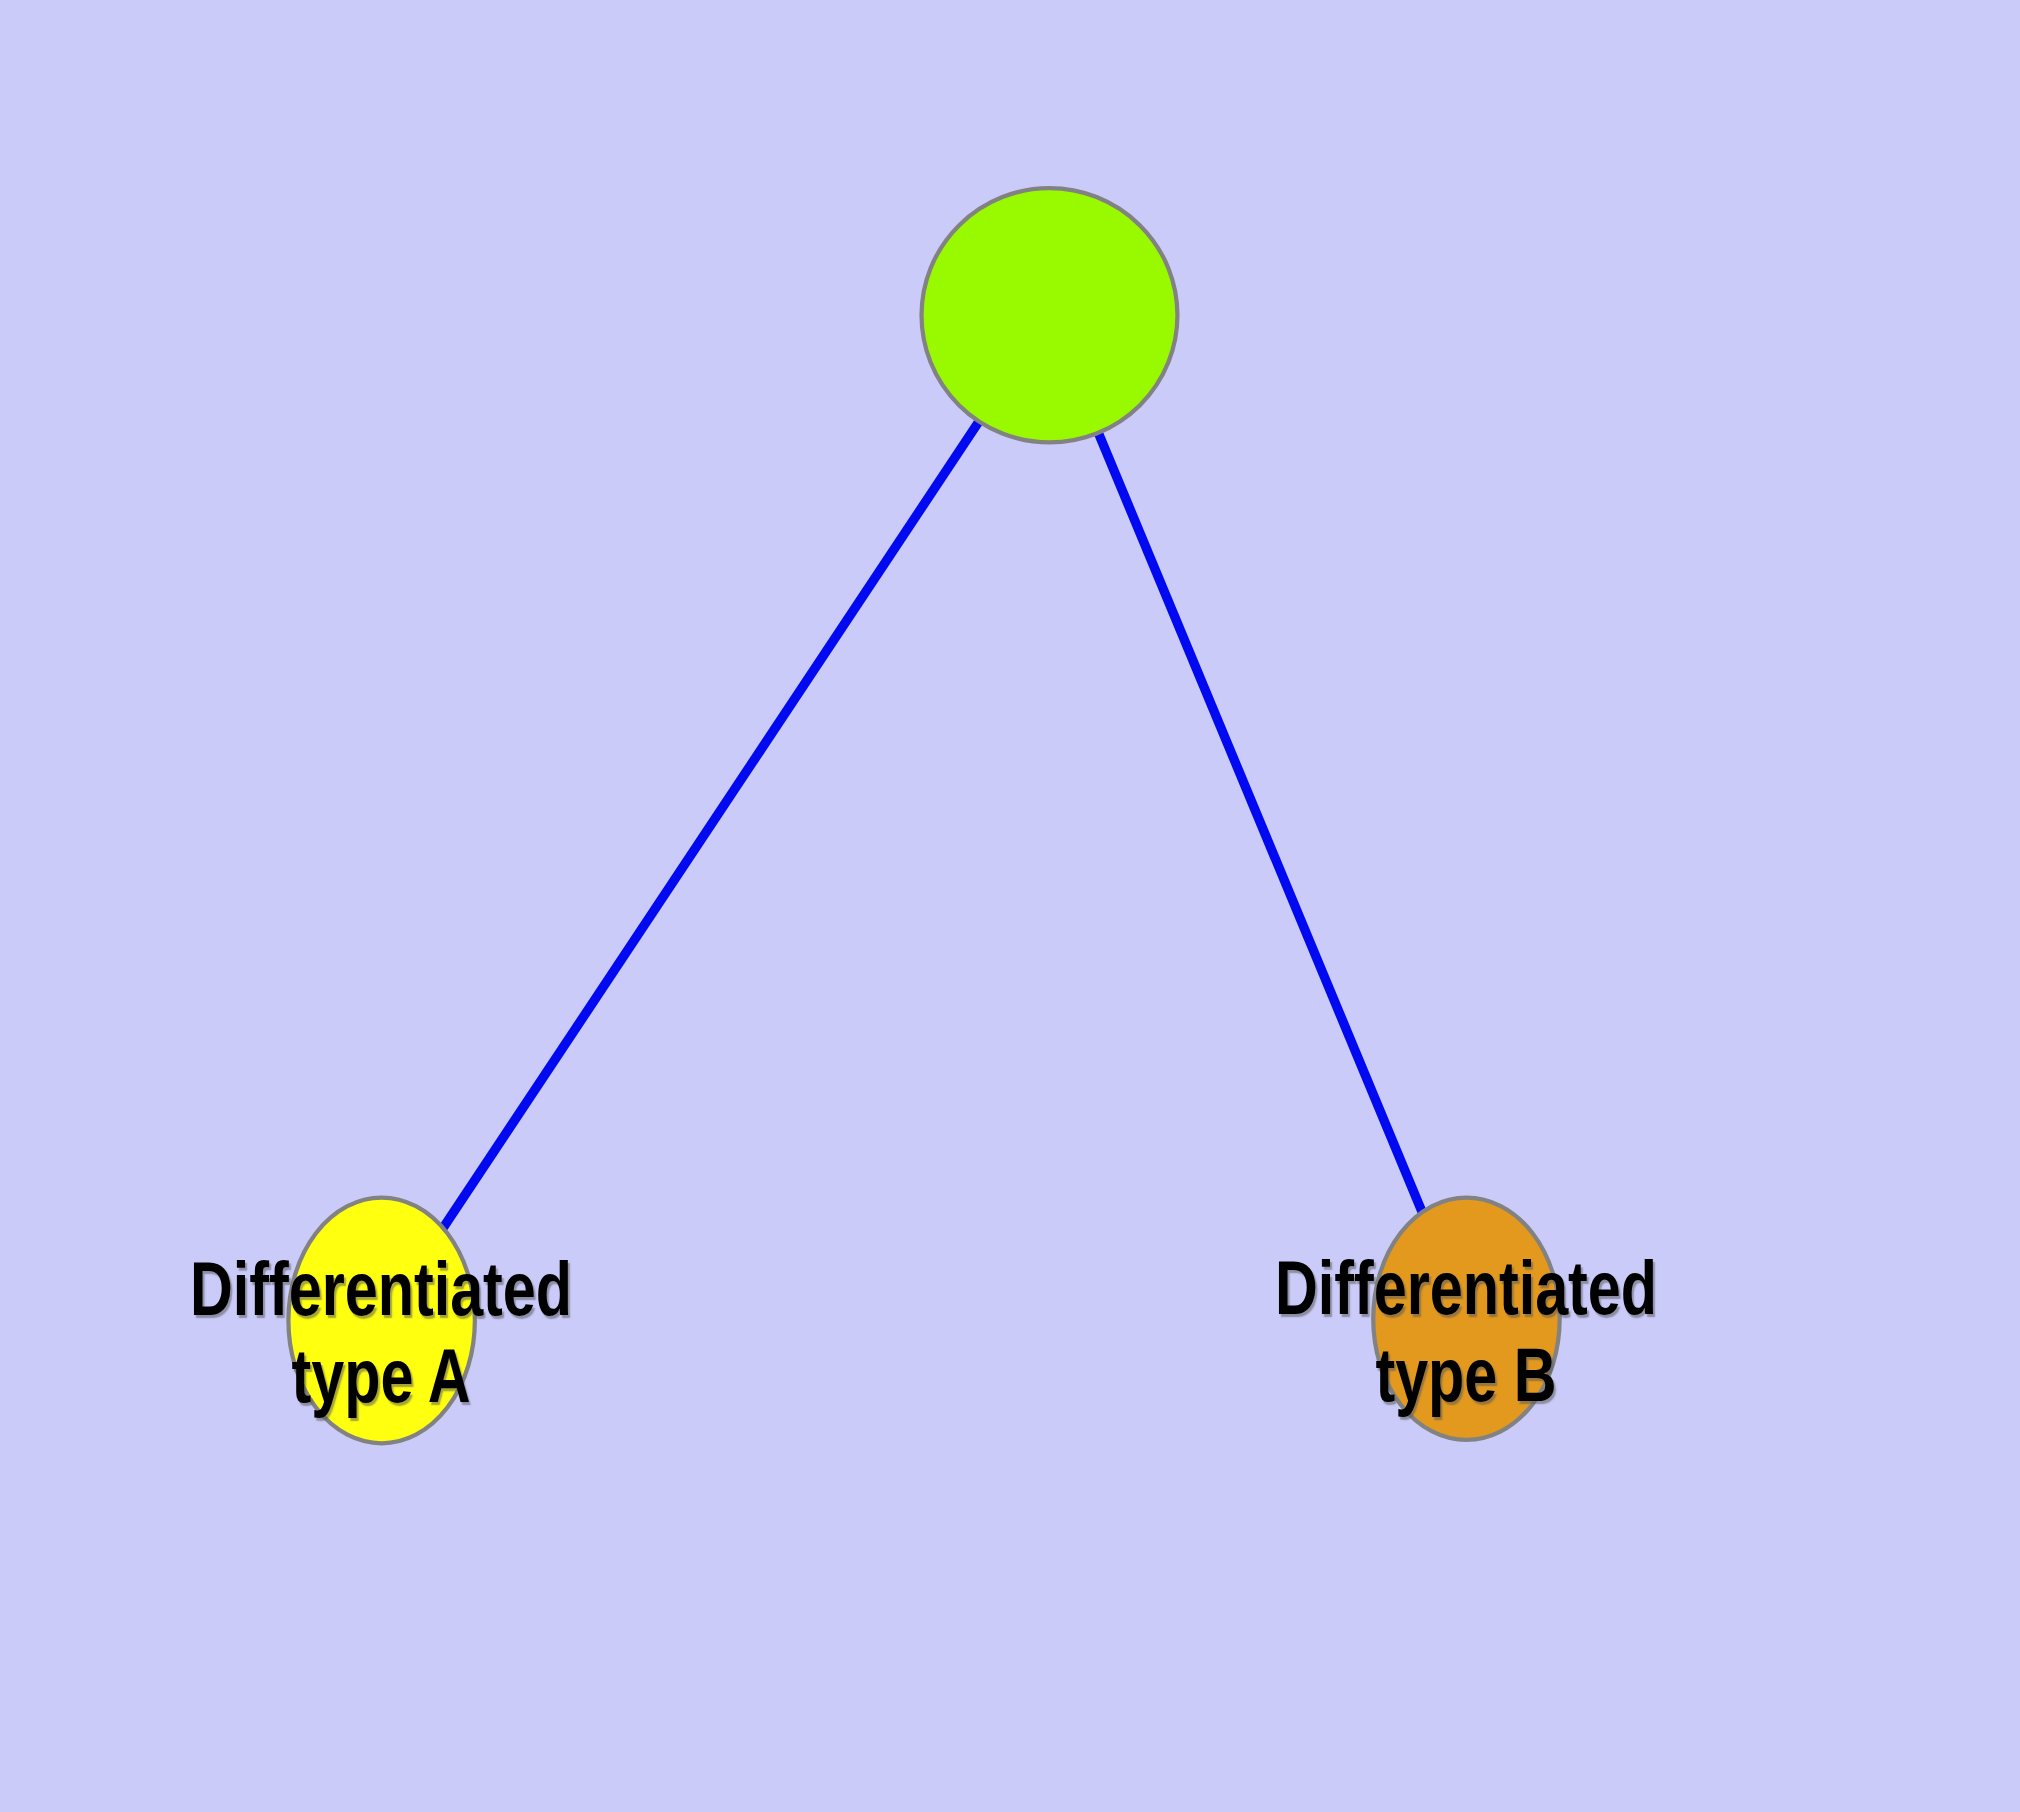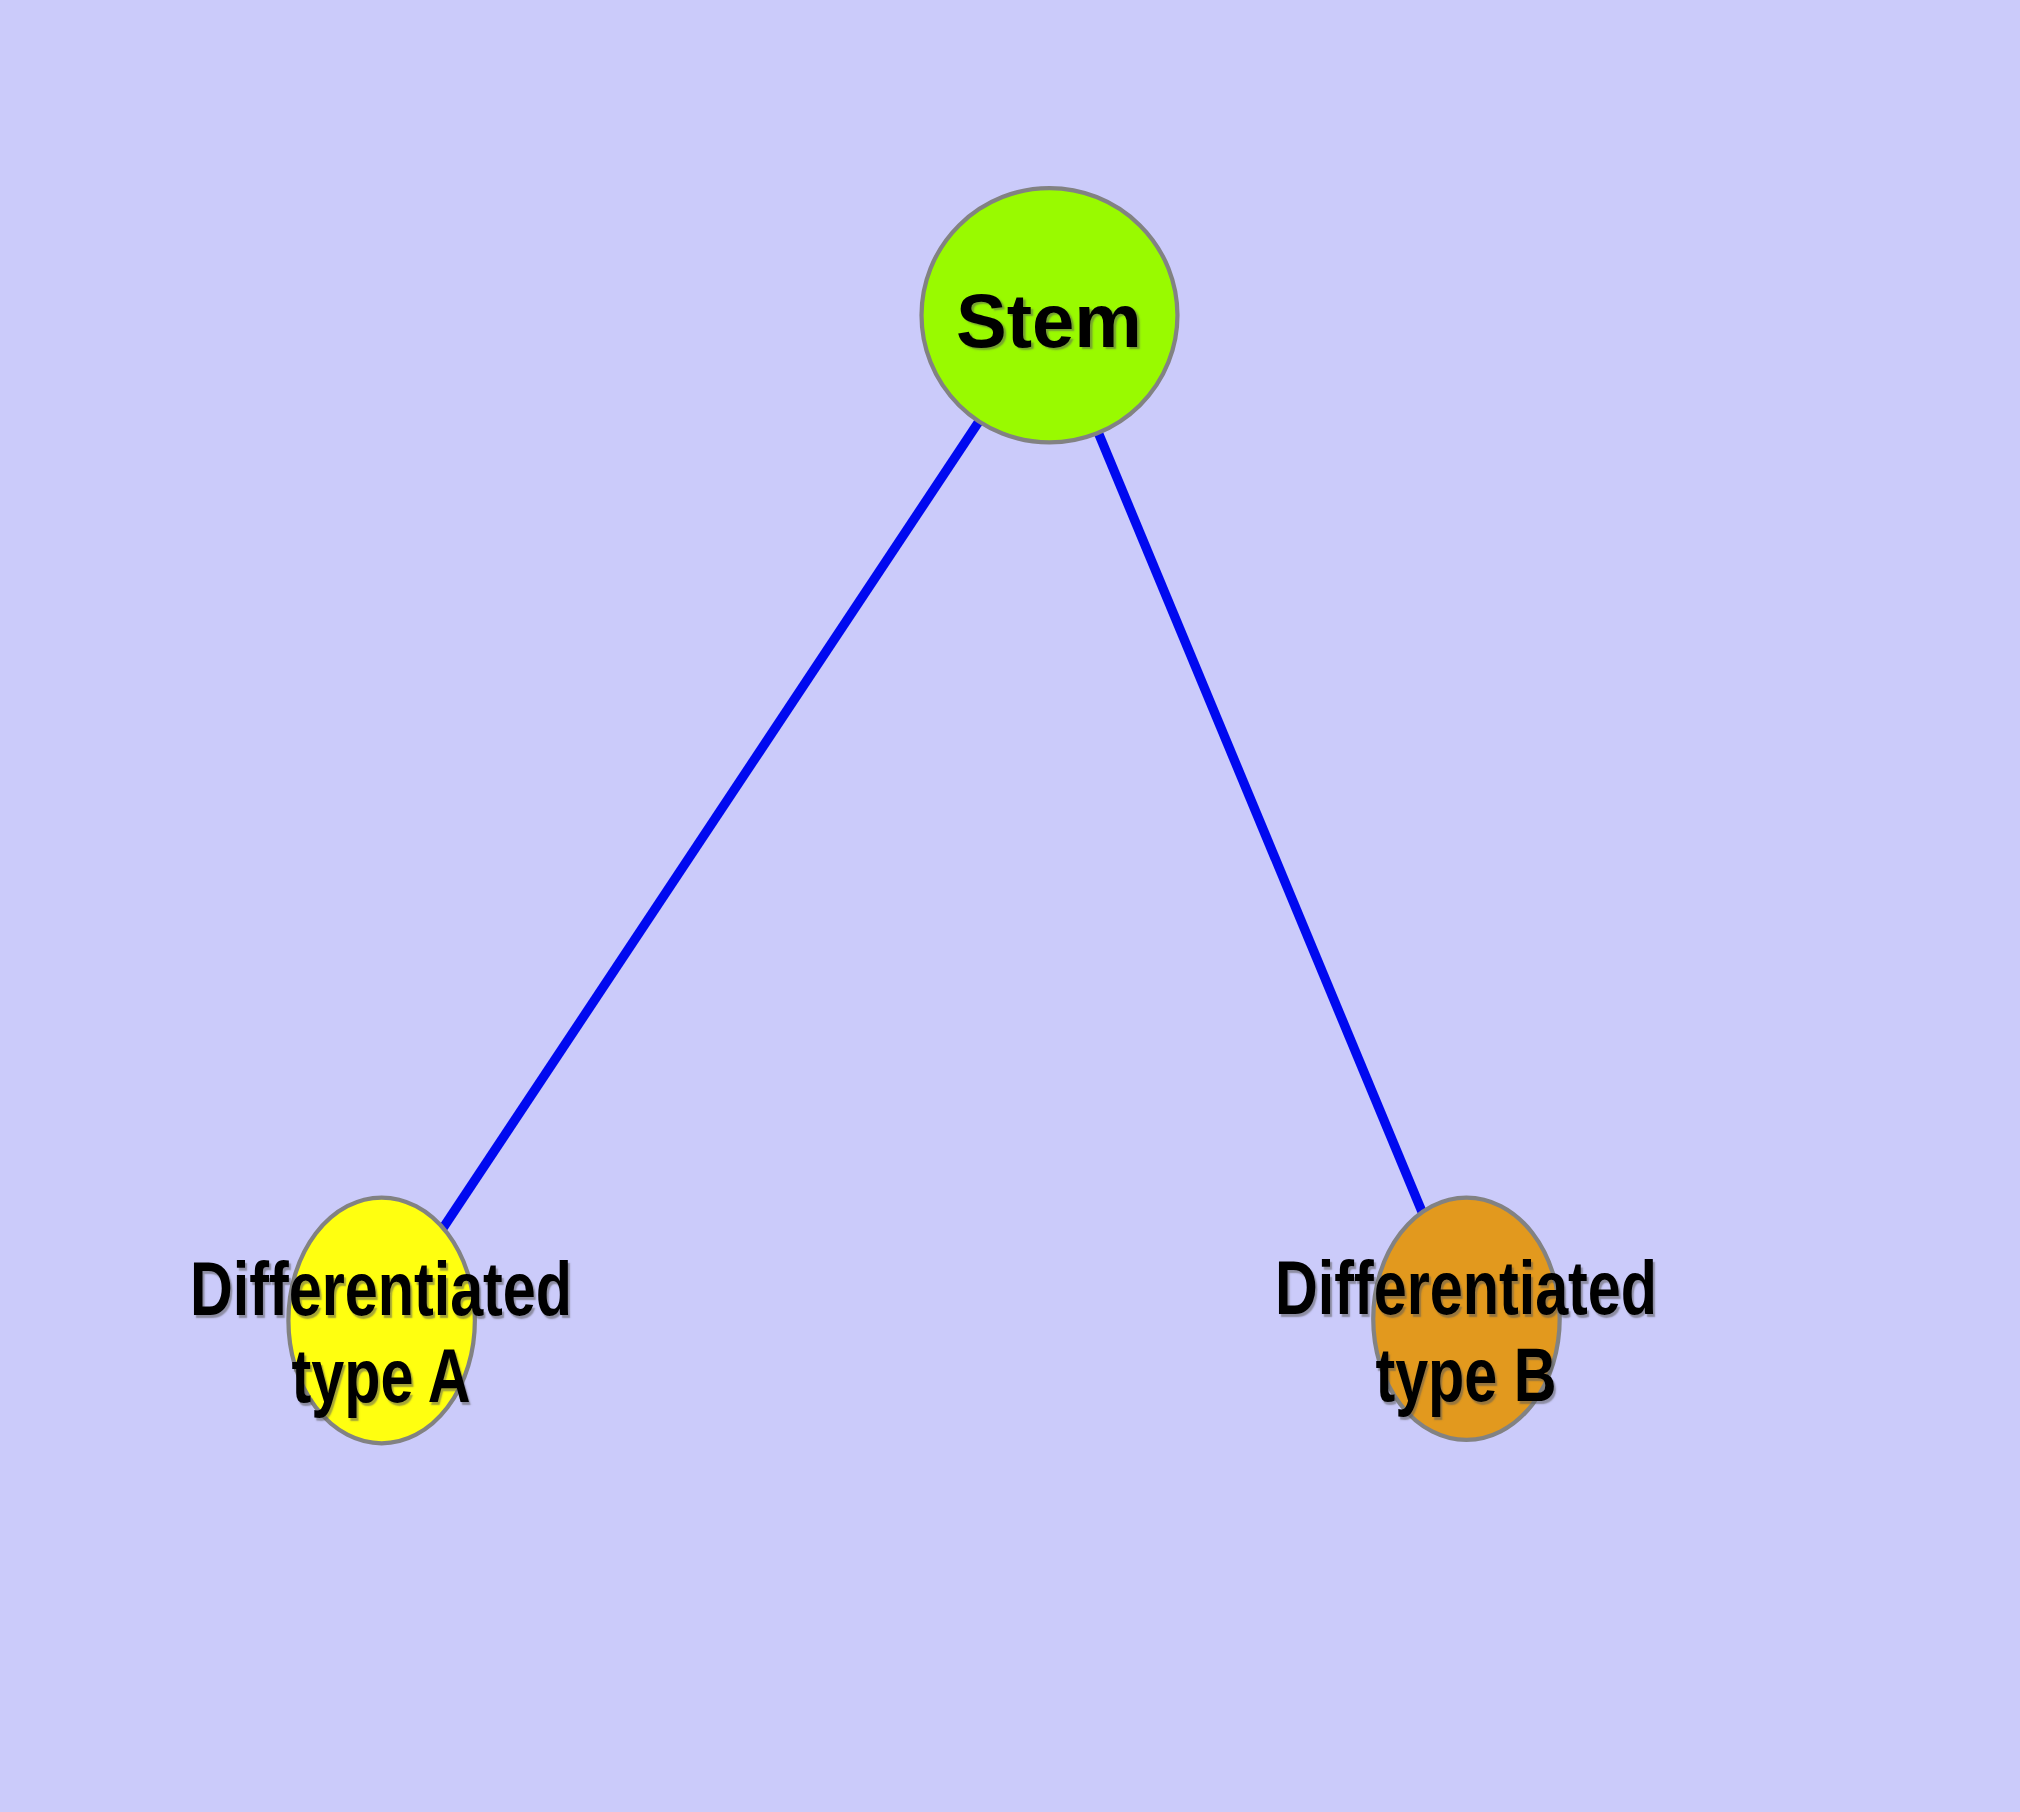--- a/index.html
+++ b/index.html
@@ -47,23 +47,20 @@
 
     <line x1="1238" y1="372" x2="1730" y2="1556" stroke-width="11" stroke="#0009F0"></line>
 
     <ellipse cx="1238" cy="372" rx="151" ry="150" stroke-width="5" fill="#99FA00" stroke="#828282"></ellipse>
 
     <ellipse cx="450" cy="1558" rx="110" ry="145" stroke-width="5" fill="#FFFF10" stroke="#828282"></ellipse>
 
     <ellipse cx="1730" cy="1556" rx="110" ry="143" stroke-width="5" fill="#E2991E" stroke="#828282"></ellipse>
   </svg>
 
-  <div class="node-label" style="left:1049px; top:320px;">
-    <div class="label-line">Stem</div>
-  </div>
 
   <div class="node-label condensed" style="left:381px; top:1332px;">
     <div class="label-line">Differentiated</div>
     <div class="label-line">type A</div>
   </div>
 
   <div class="node-label condensed" style="left:1466px; top:1331px;">
     <div class="label-line">Differentiated</div>
     <div class="label-line">type B</div>
   </div>

